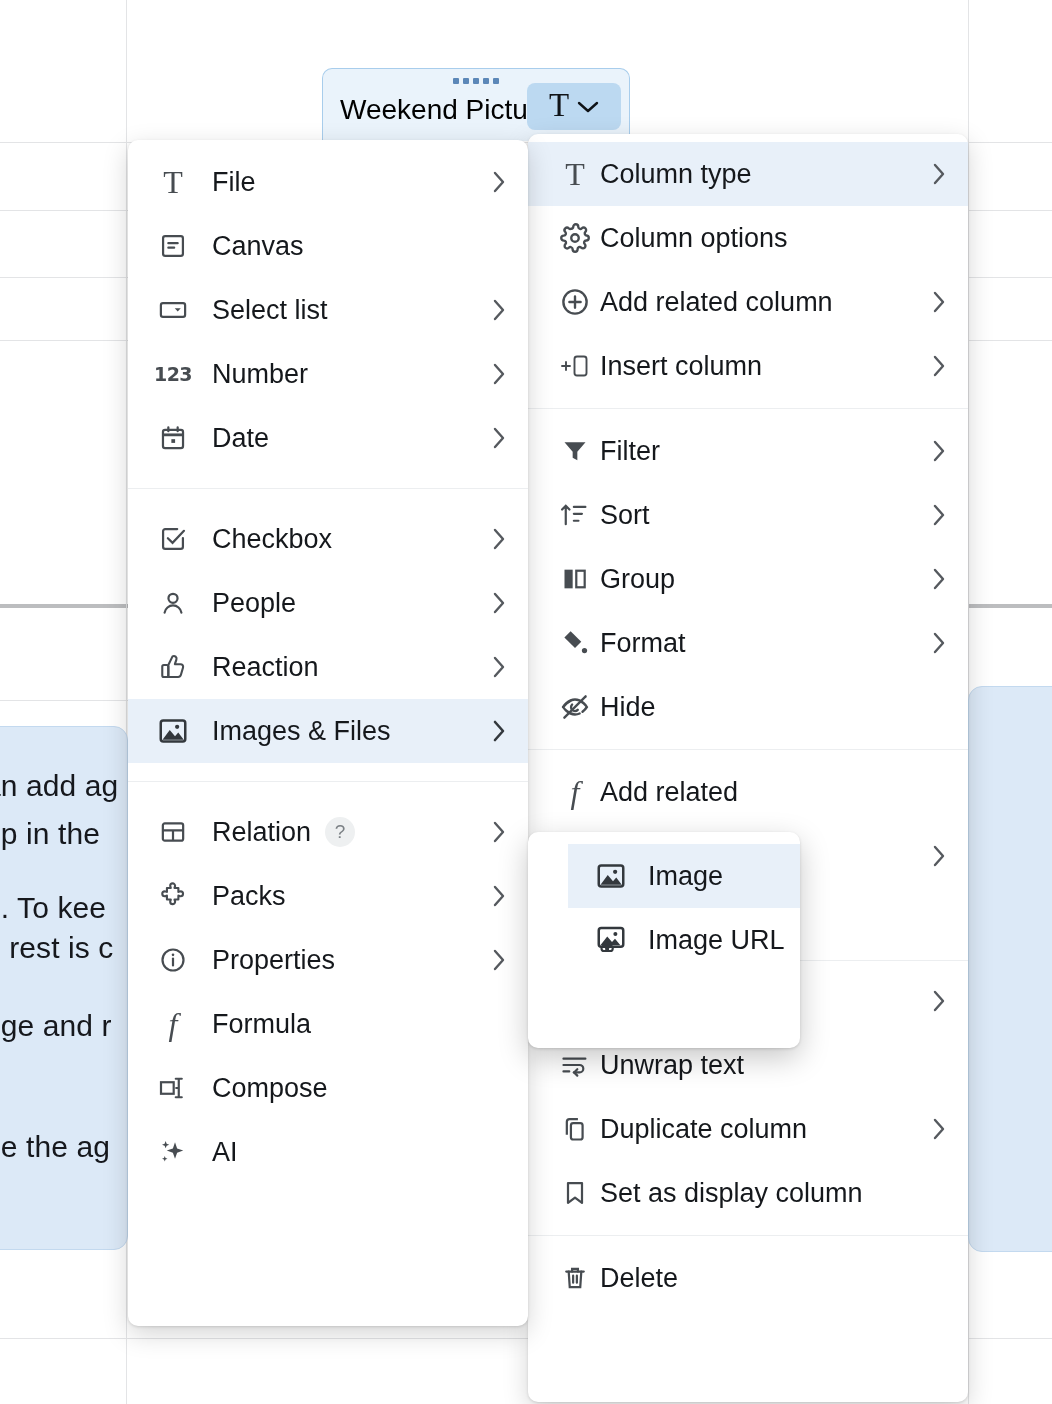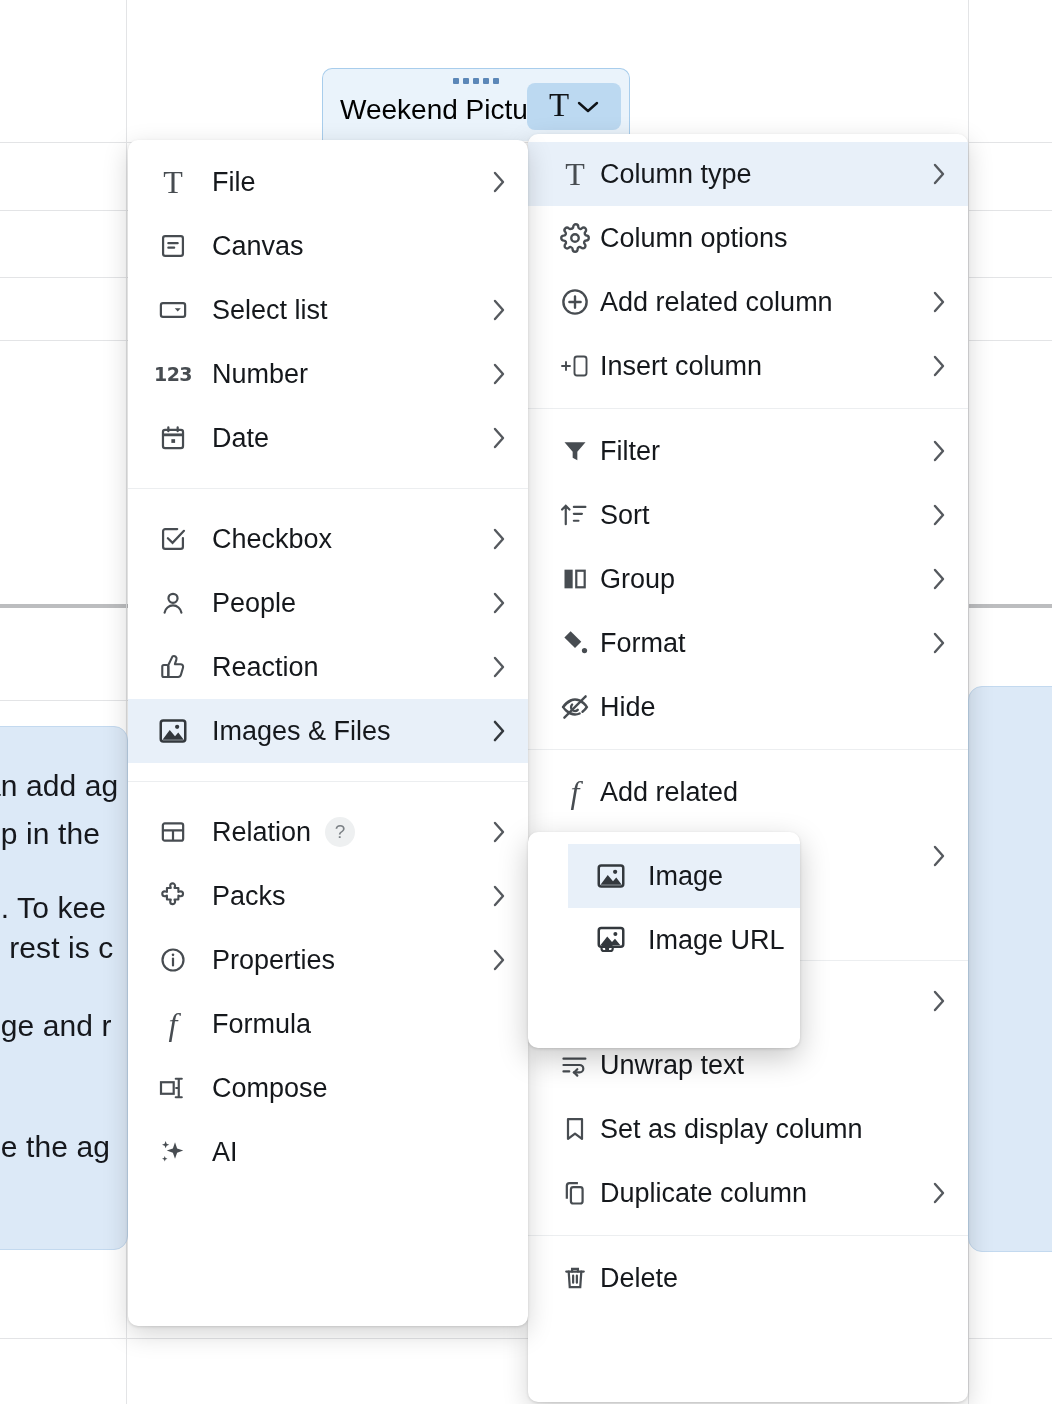--- a/index.html
+++ b/index.html
@@ -360,39 +360,39 @@
         <svg width="30" height="28" viewBox="0 0 26 24" fill="none" stroke="#474c51" stroke-width="1.9" stroke-linecap="round">
             <path d="M3 6.5h19M3 12h14a3.2 3.2 0 0 1 0 6.4h-5"></path>
             <path d="M15 15.6l-2.8 2.8 2.8 2.8"></path>
             <path d="M3 17.6h5"></path>
           </svg>
       </span>
       <span class="mi-label">Unwrap text</span>
     </div>
     <div class="mi mi-right">
       <span class="mi-ico">
-        <svg width="28" height="30" viewBox="0 0 24 24" fill="none" stroke="#474c51" stroke-width="1.9" stroke-linejoin="round">
-            <path d="M6 3.5h12v17l-6-4.6-6 4.6z"></path>
-          </svg>
-      </span>
-      <span class="mi-label">Set as display column</span>
-    </div>
-    <div class="mi mi-right">
-      <span class="mi-ico">
         <svg width="28" height="30" viewBox="0 0 24 24" fill="none" stroke="#474c51" stroke-width="1.9">
             <rect x="8.5" y="7" width="10" height="14" rx="2"></rect>
             <path d="M14.5 3.5H7.3A2.3 2.3 0 0 0 5 5.8V17"></path>
           </svg>
       </span>
       <span class="mi-label">Duplicate column</span>
       <span class="mi-chev">
           <svg width="13" height="22" viewBox="0 0 13 22">
             <path d="M2 2 L10 11 L2 20" fill="none" stroke="#55595e" stroke-width="2.4" stroke-linecap="round" stroke-linejoin="round"></path>
           </svg>
         </span>
+    </div>
+    <div class="mi mi-right">
+      <span class="mi-ico">
+        <svg width="28" height="30" viewBox="0 0 24 24" fill="none" stroke="#474c51" stroke-width="1.9" stroke-linejoin="round">
+            <path d="M6 3.5h12v17l-6-4.6-6 4.6z"></path>
+          </svg>
+      </span>
+      <span class="mi-label">Set as display column</span>
     </div>
 
     <div style="height:10px"></div>
     <div class="menu-sep-r"></div>
     <div style="height:10px"></div>
 
     <div class="mi mi-right">
       <span class="mi-ico">
         <svg width="28" height="30" viewBox="0 0 24 24" fill="none" stroke="#474c51" stroke-width="1.9" stroke-linecap="round">
             <path d="M4.5 6.5h15"></path>

